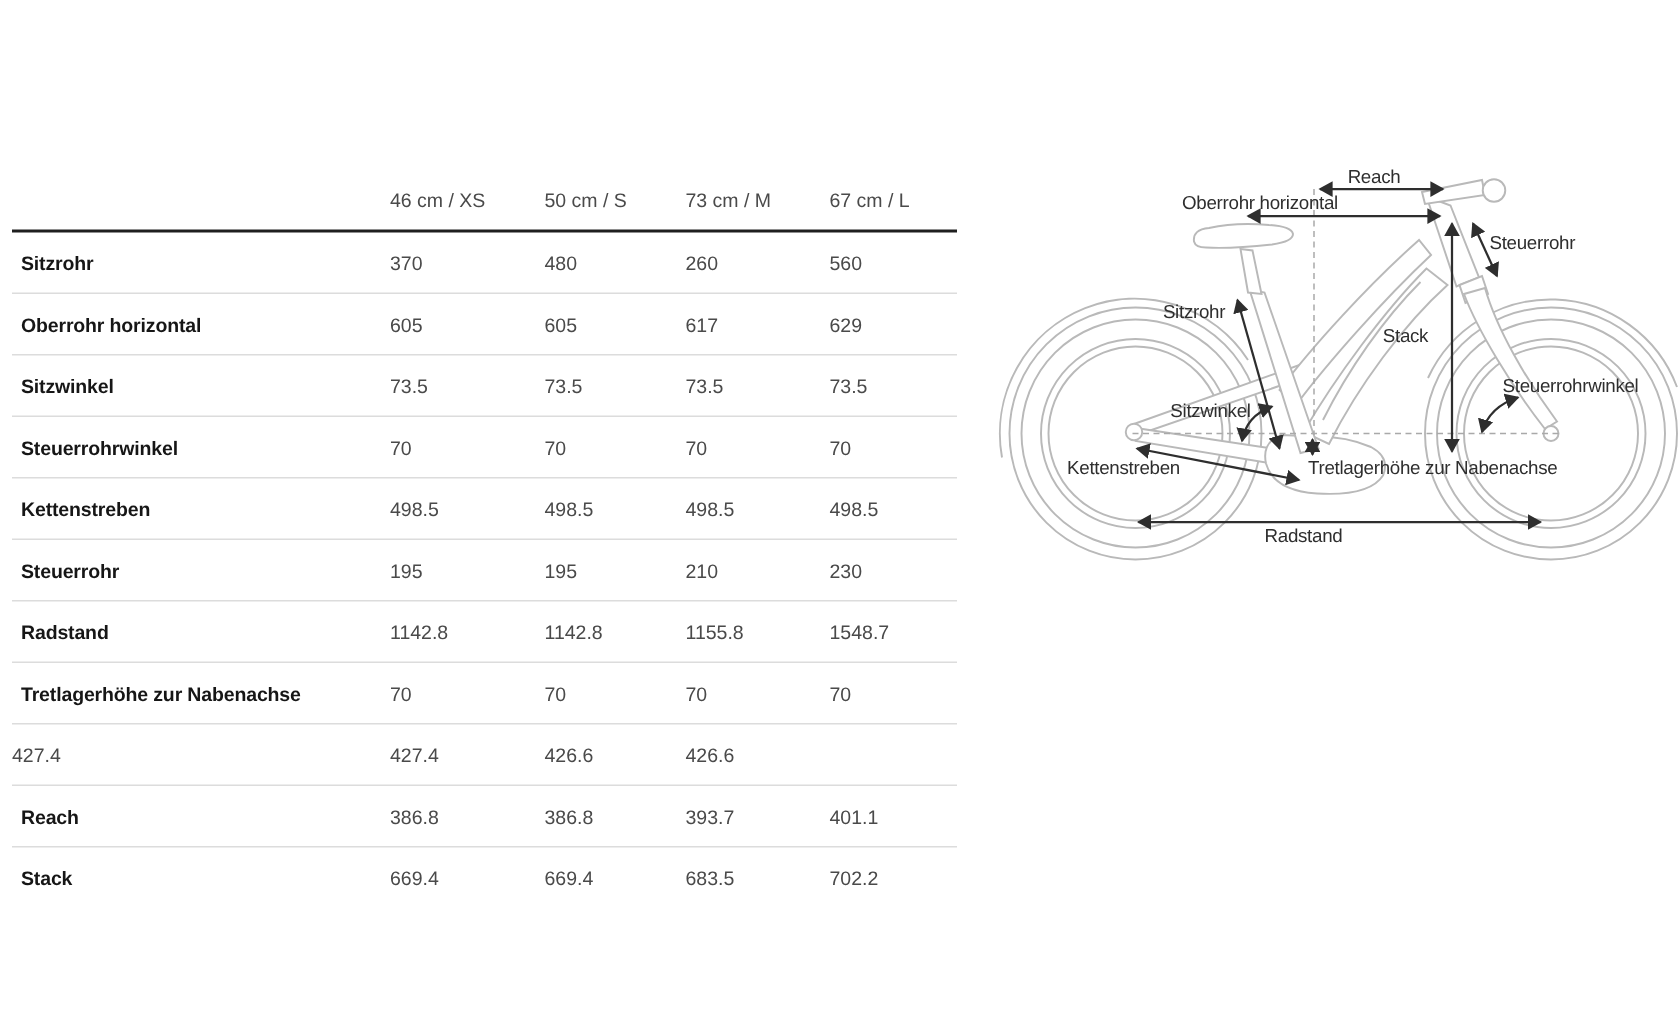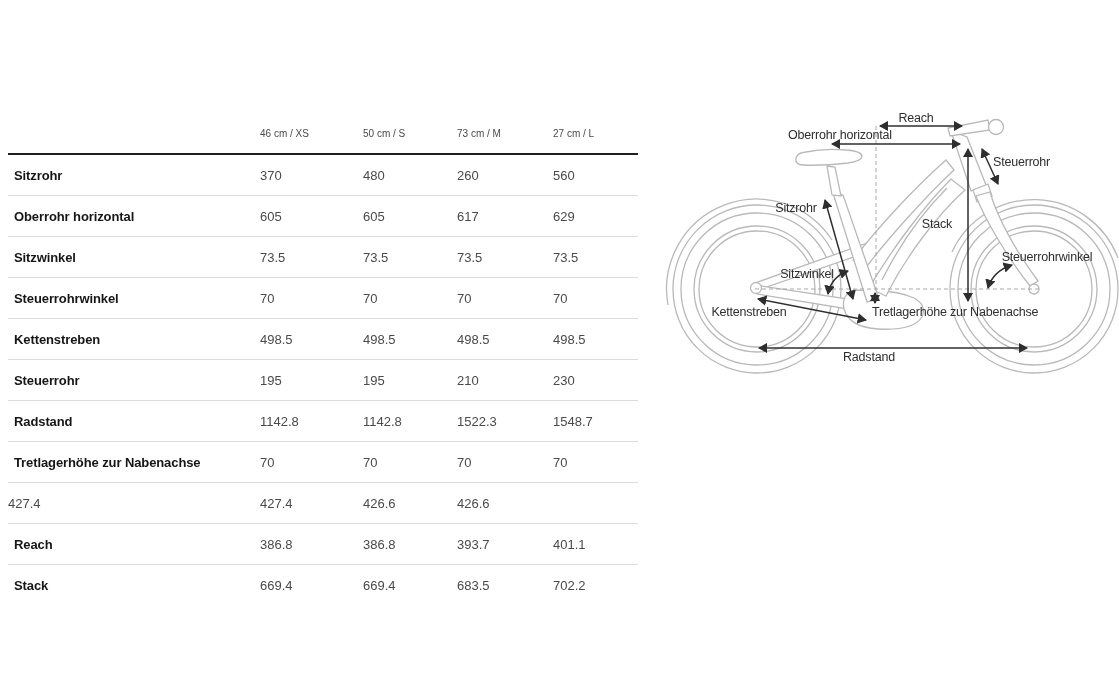--- a/index.html
+++ b/index.html
@@ -1,21 +1,21 @@
 <!DOCTYPE html>
 <html><head>
 <meta charset="utf-8">
 <style>
   html,body{margin:0;padding:0;background:#fff;}
   body{width:1119px;height:689px;position:relative;overflow:hidden;
        font-family:"Liberation Sans",sans-serif;}
   .geo-table{position:absolute;left:8px;top:114px;width:630px;}
   .t-head{display:grid;grid-template-columns:252px 103px 94px 96px 1fr;
           height:39px;align-items:center;border-bottom:2px solid #1f1f1f;
-          font-size:10px;color:#4a4a4a;}
+          font-size:13px;color:#4a4a4a;}
   .t-row{display:grid;grid-template-columns:252px 103px 94px 96px 1fr;
          height:40px;align-items:center;border-bottom:1px solid #dcdcdc;
          font-size:13px;color:#4a4a4a;}
   .t-row:last-child{border-bottom:none;}
   .t-row .lbl{font-weight:bold;color:#161616;padding-left:6px;letter-spacing:-0.1px;}
   .diagram{position:absolute;left:659px;top:95px;}
   .diagram text{font-family:"Liberation Sans",sans-serif;font-size:12.5px;
                 fill:#2e2e2e;letter-spacing:-0.2px;}
   .bike{stroke:#b9b9b9;stroke-width:1.3;fill:none;}
   .bikef{stroke:#b9b9b9;stroke-width:1.3;fill:#fff;}
@@ -24,21 +24,21 @@
 </style>
 </head>
 <body>
 
 <div class="geo-table">
   <div class="t-head">
     <div></div>
     <div>46 cm / XS</div>
     <div>50 cm / S</div>
     <div>73 cm / M</div>
-    <div>27 cm / L</div>
+    <div>67 cm / L</div>
   </div>
 
   <div class="t-row">
     <div class="lbl">Sitzrohr</div>
     <div>370</div>
     <div>480</div>
     <div>260</div>
     <div>560</div>
   </div>
   <div class="t-row">
@@ -73,21 +73,21 @@
     <div class="lbl">Steuerrohr</div>
     <div>195</div>
     <div>195</div>
     <div>210</div>
     <div>230</div>
   </div>
   <div class="t-row">
     <div class="lbl">Radstand</div>
     <div>1142.8</div>
     <div>1142.8</div>
-    <div>1522.3</div>
+    <div>1155.8</div>
     <div>1548.7</div>
   </div>
   <div class="t-row">
     <div class="lbl">Tretlagerhöhe zur Nabenachse</div>
     <div>70</div>
     <div>70</div>
     <div>70</div>
     <div>70</div>
   </div>
   <div class="t-row">

